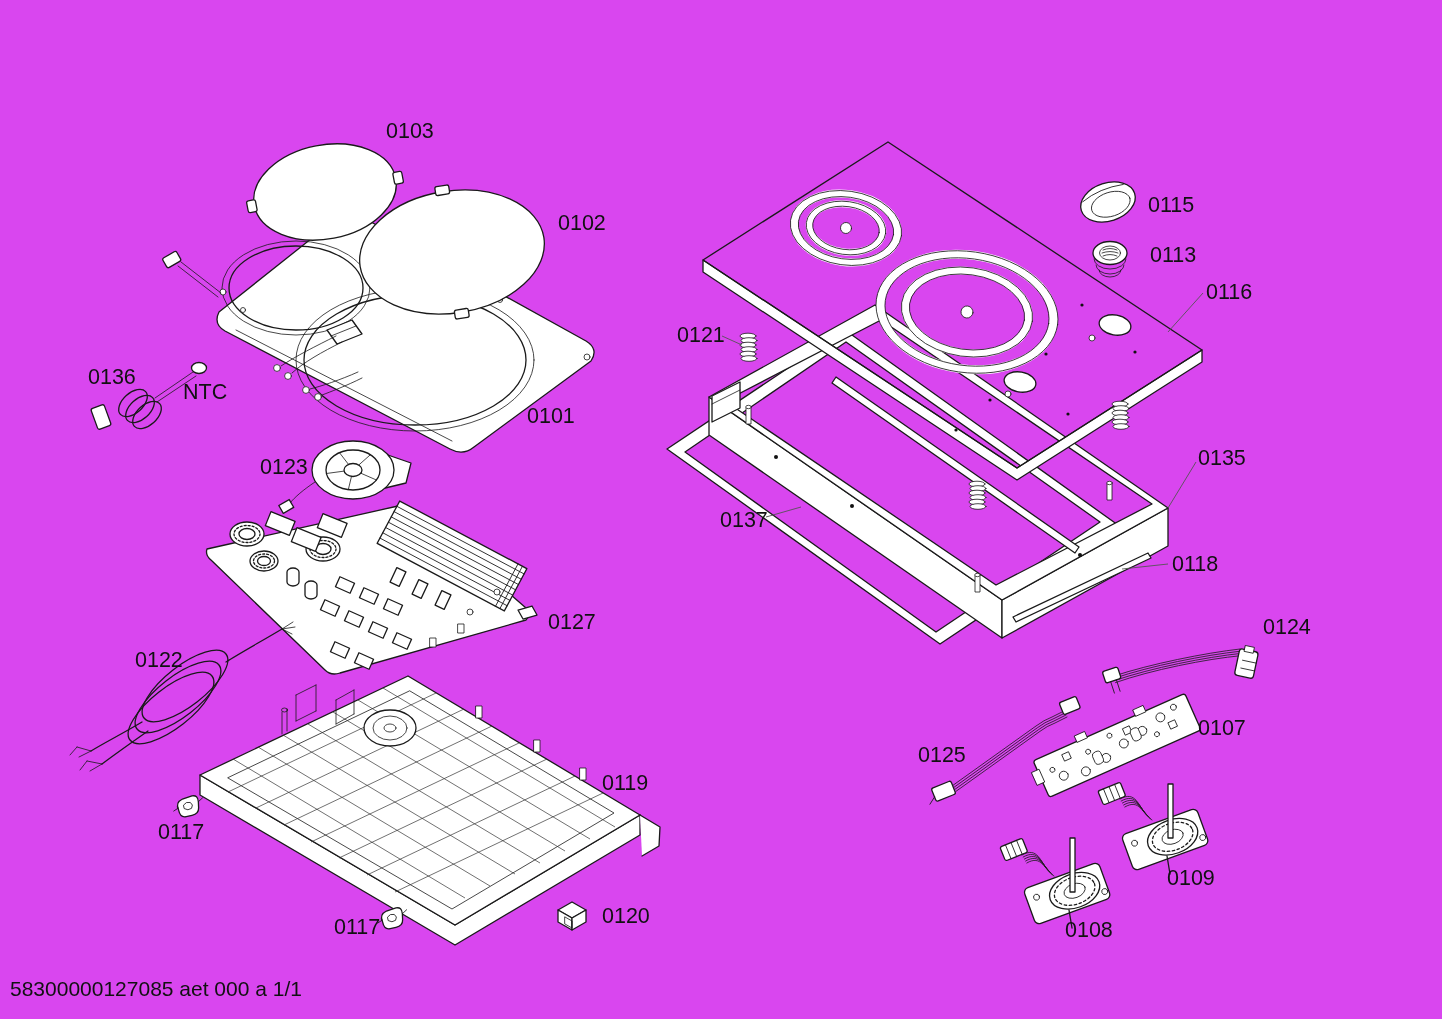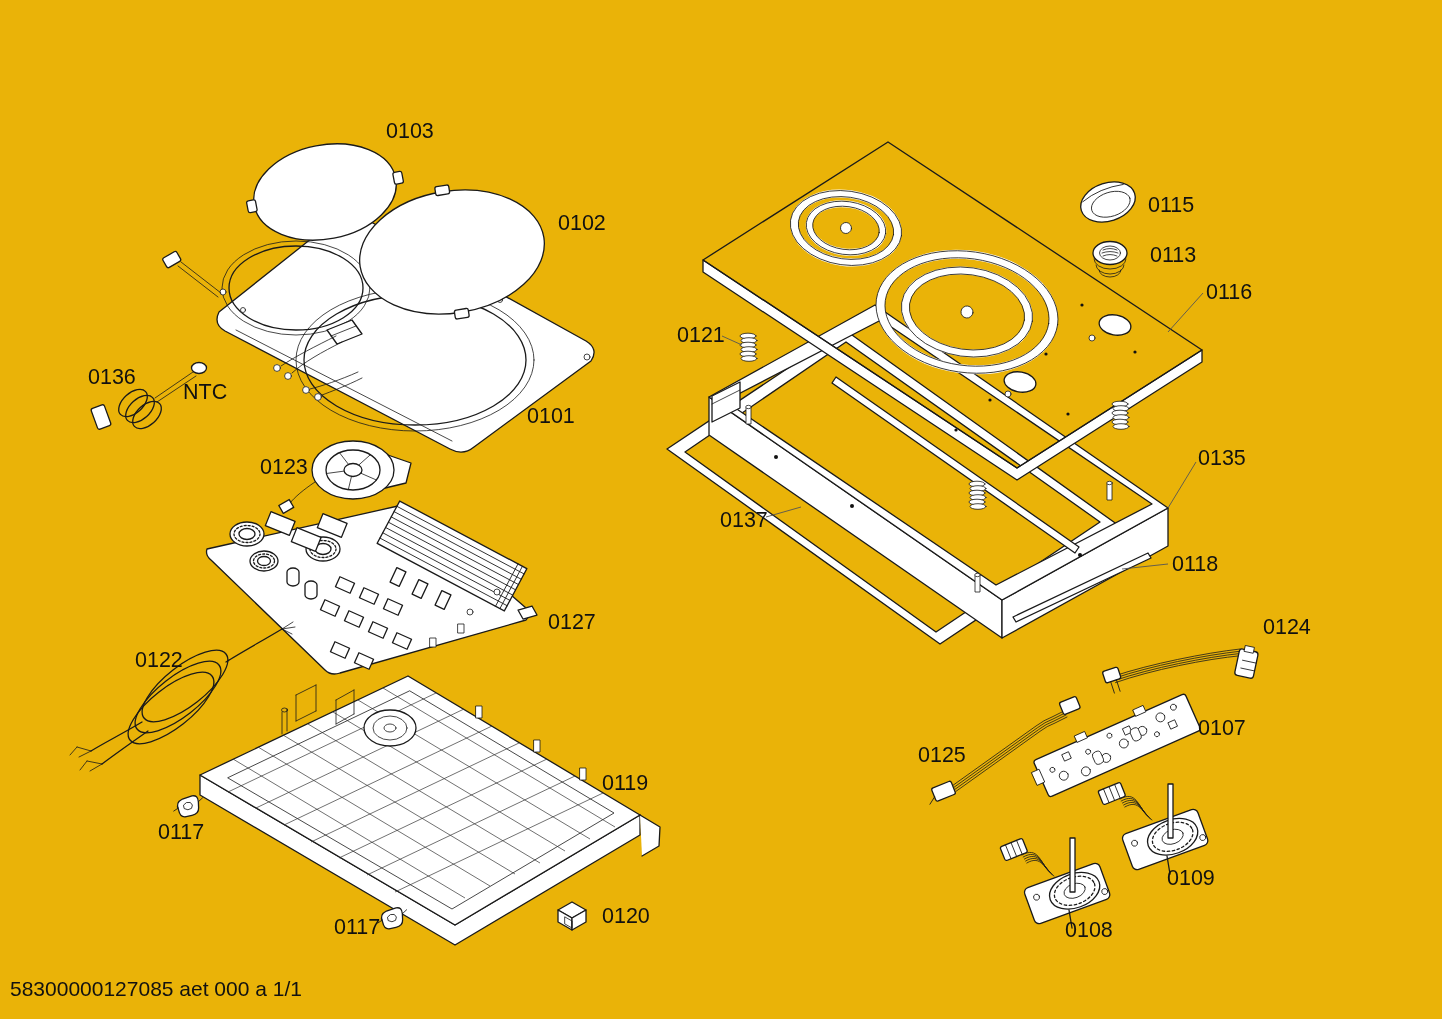--- a/index.html
+++ b/index.html
@@ -1,16 +1,16 @@
 <!DOCTYPE html>
 <html><head>
 <meta charset="utf-8">
 <style>
   html,body{margin:0;padding:0;background:#fff;}
-  .stage{position:relative;width:1442px;height:1019px;background:#eab308;overflow:hidden;
+  .stage{position:relative;width:1442px;height:1019px;background:#d946ef;overflow:hidden;
          font-family:"Liberation Sans",sans-serif;}
   svg{position:absolute;left:0;top:0;}
   .draw{stroke:#1a1a1a;fill:none;stroke-width:1.3;stroke-linejoin:round;stroke-linecap:round;}
   .fw{fill:#ffffff;}
   .thin{stroke-width:0.8;}
   .grid{stroke:#333;stroke-width:0.7;}
   .lbl{font-family:"Liberation Sans",sans-serif;font-size:21.5px;fill:#111;}
   .foot{font-family:"Liberation Sans",sans-serif;font-size:21px;fill:#111;}
   .leader{stroke:#555;stroke-width:0.9;fill:none;}
 </style>

